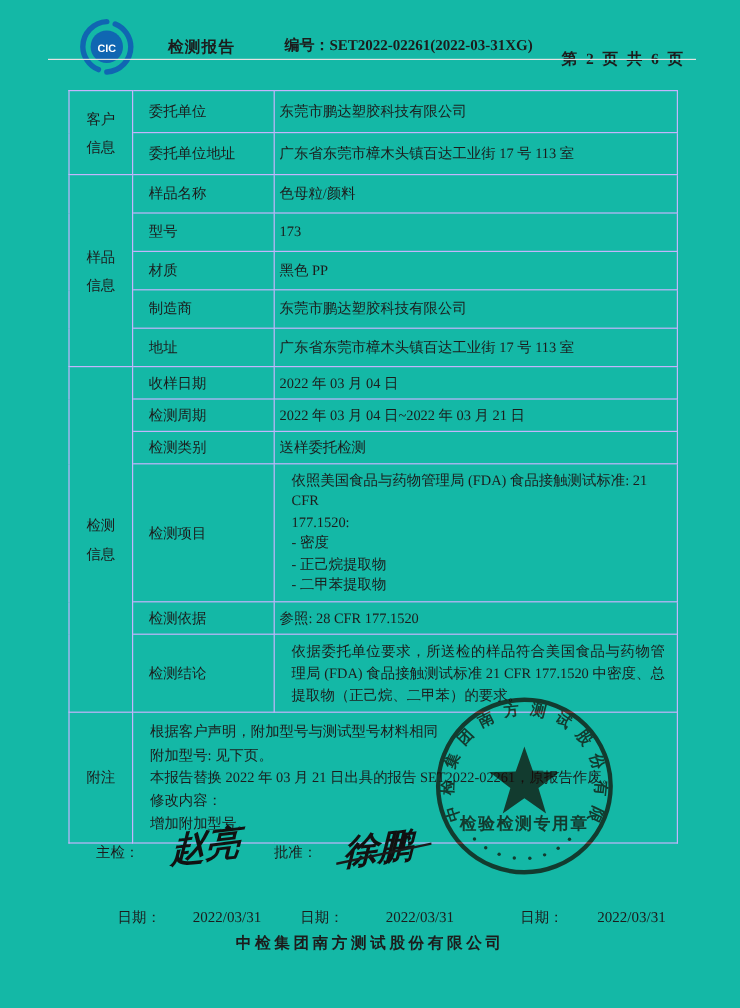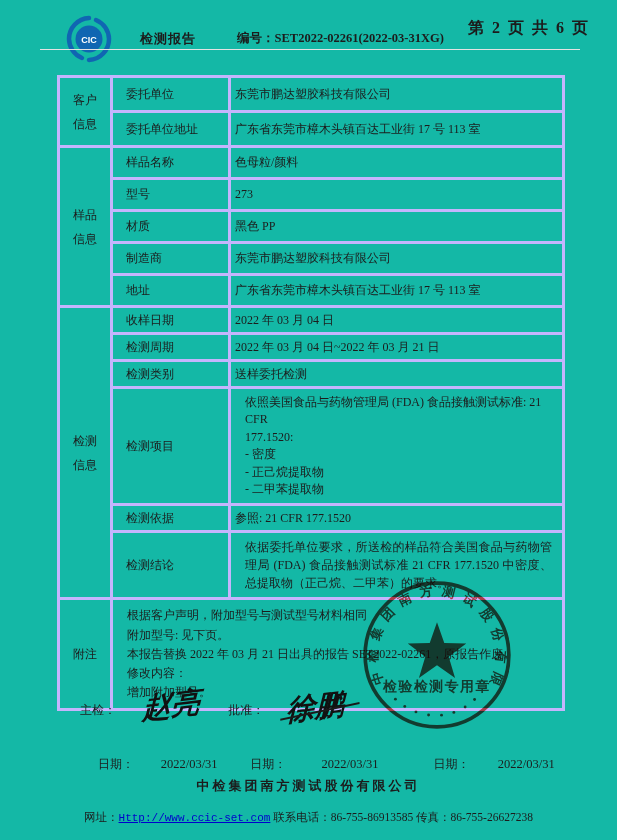--- a/index.html
+++ b/index.html
@@ -5,25 +5,25 @@
   * { margin:0; padding:0; box-sizing:border-box; }
   html,body { background:#fff; }
   .page {
     position:relative; width:617px; height:840px; background:#14b8a6;
     font-family:"Liberation Serif","DejaVu Serif",serif; color:#1c1c1c; overflow:hidden;
   }
   
   .logo { position:absolute; left:62px; top:15px; width:54px; height:48px; }
   .hdr-title { position:absolute; left:140px; top:30px; font-size:13px; font-weight:700; letter-spacing:1px; }
   .hdr-no { position:absolute; left:237px; top:30px; font-size:12.5px; font-weight:700; }
-  .hdr-pages { position:absolute; left:468px; top:18px; font-size:16px; font-weight:700; letter-spacing:2px;text-align:right; }
+  .hdr-pages { position:absolute; left:468px; top:40px; font-size:13px; font-weight:700; letter-spacing:2px;text-align:right; }
   .hdr-rule { position:absolute; left:40px; top:49px; width:540px; border-top:1px solid #e3e3e3; }
   
   table.report { position:absolute; left:57px; top:75px; width:508px; border-collapse:collapse; table-layout:fixed; }
-  table.report td { border:3px solid #c4b5fd; font-size:12px; vertical-align:middle; }
+  table.report td { border:1px solid #c4b5fd; font-size:12px; vertical-align:middle; }
   td.sec { width:53px; text-align:center; line-height:2.0; }
   td.lbl { width:118px; padding-left:13px; }
   td.val { padding-left:4px; padding-right:10px; }
   tr.h35 { height:35px; } tr.h32 { height:32px; } tr.h27 { height:27px; }
   tr.hitems { height:87px; } tr.hconcl { height:51px; } tr.hnotes { height:97px; }
   td.val-multi { vertical-align:middle; padding:5px 12px 5px 14px; line-height:17.4px; }
   td.val-wrap { vertical-align:middle; padding:5px 10px 5px 14px; line-height:18px; text-align:justify; }
   td.notes-cell { vertical-align:middle; padding:6px 12px 6px 14px; line-height:19.2px; }
   
   .stamp { position:absolute; left:360px; top:578px; width:154px; height:154px; z-index:5;
@@ -90,21 +90,21 @@
     <tr class="h32">
       <td class="sec" rowspan="5">
         <div>样品</div>
         <div>信息</div>
       </td>
       <td class="lbl">样品名称</td>
       <td class="val">色母粒/颜料</td>
     </tr>
     <tr class="h32">
       <td class="lbl">型号</td>
-      <td class="val">273</td>
+      <td class="val">173</td>
     </tr>
     <tr class="h32">
       <td class="lbl">材质</td>
       <td class="val">黑色 PP</td>
     </tr>
     <tr class="h32">
       <td class="lbl">制造商</td>
       <td class="val">东莞市鹏达塑胶科技有限公司</td>
     </tr>
     <tr class="h32">
@@ -133,21 +133,21 @@
       <td class="val-multi">
         <div>依照美国食品与药物管理局 (FDA) 食品接触测试标准: 21 CFR</div>
         <div>177.1520:</div>
         <div>- 密度</div>
         <div>- 正己烷提取物</div>
         <div>- 二甲苯提取物</div>
       </td>
     </tr>
     <tr class="h27">
       <td class="lbl">检测依据</td>
-      <td class="val">参照: 21 CFR 177.1520</td>
+      <td class="val">参照: 28 CFR 177.1520</td>
     </tr>
     <tr class="hconcl">
       <td class="lbl">检测结论</td>
       <td class="val-wrap">依据委托单位要求，所送检的样品符合美国食品与药物管理局 (FDA) 食品接触测试标准 21 CFR 177.1520 中密度、总提取物（正己烷、二甲苯）的要求。</td>
     </tr>
 
     <tr class="hnotes">
       <td class="sec">附注</td>
       <td class="notes-cell" colspan="2">
         <div>根据客户声明，附加型号与测试型号材料相同</div>
@@ -202,19 +202,14 @@
       <span class="dlabel">日期：</span>
       <span class="dval">2022/03/31</span>
     </div>
     <div class="date-col date-col3">
       <span class="dlabel">日期：</span>
       <span class="dval">2022/03/31</span>
     </div>
   </div>
 
   <div class="ft-company">中检集团南方测试股份有限公司</div>
-  <div class="ft-line2">
-    <span>网址：</span><a class="ft-link" href="#">Http://www.ccic-set.com</a>
-    <span>联系电话：</span><span>86-755-86913585</span>
-    <span>传真：</span><span>86-755-26627238</span>
-  </div>
 
 </div>
 
 </body></html>

